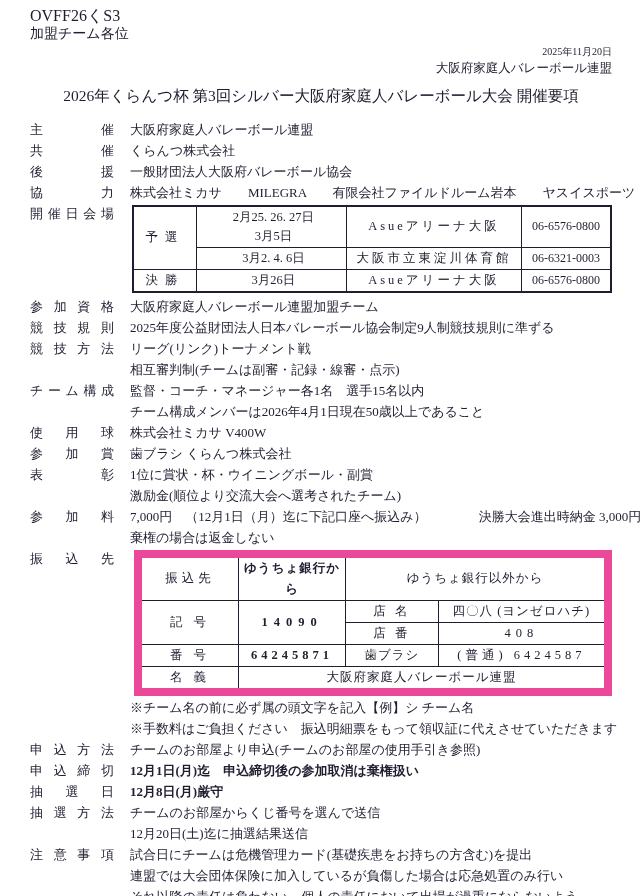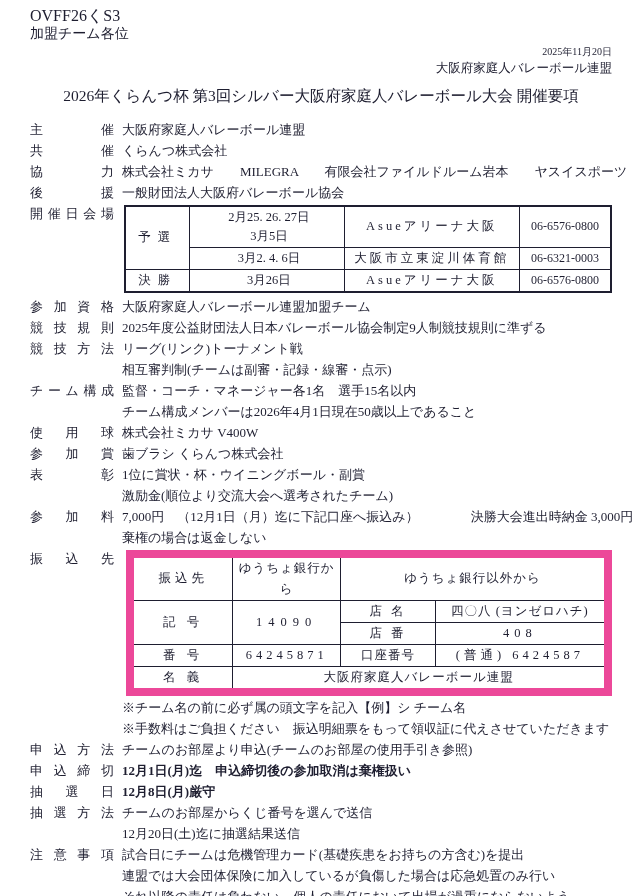--- a/index.html
+++ b/index.html
@@ -22,42 +22,42 @@
   .title { text-align: center; font-size: 15.5px; line-height: 20px; margin: 10px 0 13px; white-space: nowrap; }
 
   
   .row { display: flex; align-items: flex-start; line-height: 21px; }
   .label {
     flex: 0 0 84px;
     text-align: justify;
     text-align-last: justify;
     text-justify: inter-character;
     white-space: nowrap;
-    margin-right: 8px;
+    margin-right: 16px;
   }
   .content { flex: 1; min-width: 0; }
   .content .line { line-height: 21px; white-space: nowrap; }
   .bold { font-weight: bold; }
 
   
   table { border-collapse: collapse; table-layout: fixed; }
   td { border: 1px solid #1e1e30; padding: 0 4px; vertical-align: middle; }
   .schedule-table { border: 2px solid #1e1e30; margin: 2px 0 3px 2px; }
   .schedule-table td { height: 21px; font-size: 12.5px; }
   .schedule-table .c-stage  { width: 66px;  text-align: center; letter-spacing: 7px; }
   .schedule-table .c-date   { width: 158px; text-align: center; padding-left: 8px; }
   .schedule-table .c-venue  { width: 176px; text-align: center; letter-spacing: 3px; white-space: nowrap; }
   .schedule-table .c-phone  { width: 93px;  text-align: center; font-size: 12px; letter-spacing: 0; }
   .schedule-table .two-line span { display: block; line-height: 19px; }
   .schedule-table tr.tall td { height: 41px; }
 
   .bank-table { border: 8px solid #ec4899; margin: 2px 0 1px 4px; }
   .bank-table td { height: 21.5px; font-size: 12.5px; text-align: center; }
   .bank-table .b-c1 { width: 104px; letter-spacing: 4px; }
-  .bank-table .b-c2 { width: 108px; }
+  .bank-table .b-c2 { width: 108px; font-weight: bold; }
   .bank-table .b-c3 { width: 96px;  letter-spacing: 3px; }
   .bank-table .b-c4 { width: 174px; }
   .bank-table .num5 { letter-spacing: 6px; }
   .bank-table .num8 { letter-spacing: 4px; }
   .bank-table .num3 { letter-spacing: 5px; }
   .bank-table .ls1  { letter-spacing: 1px; }
 </style>
 </head>
 <body>
 
@@ -77,30 +77,30 @@
   </div>
 
   <div class="row">
     <span class="label">共　催</span>
     <div class="content">
         <div class="line">くらんつ株式会社</div>
       </div>
   </div>
 
   <div class="row">
+    <span class="label">後　援</span>
+    <div class="content">
+        <div class="line">一般財団法人大阪府バレーボール協会</div>
+      </div>
+  </div>
+
+  <div class="row">
     <span class="label">協　力</span>
     <div class="content">
         <div class="line">株式会社ミカサ　　MILEGRA　　有限会社ファイルドルーム岩本　　ヤスイスポーツ</div>
-      </div>
-  </div>
-
-  <div class="row">
-    <span class="label">後　援</span>
-    <div class="content">
-        <div class="line">一般財団法人大阪府バレーボール協会</div>
       </div>
   </div>
 
   <div class="row">
     <span class="label">開催日会場</span>
     <div class="content">
       <table class="schedule-table">
         <tbody>
             <tr class="tall">
           <td class="c-stage" rowspan="2">予選</td>
@@ -203,21 +203,21 @@
           <td class="b-c3">店 名</td>
           <td class="b-c4 ls1">四〇八 (ヨンゼロハチ)</td>
         </tr>
         <tr>
           <td class="b-c3">店 番</td>
           <td class="b-c4 num3">408</td>
         </tr>
         <tr>
           <td class="b-c1">番 号</td>
           <td class="b-c2 num8">64245871</td>
-          <td class="b-c3 ls1">口座番号</td>
+          <td class="b-c3 ls1">歯ブラシ</td>
           <td class="b-c4 num8">(普通) 6424587</td>
         </tr>
         <tr>
           <td class="b-c1">名 義</td>
           <td colspan="3" class="ls1">大阪府家庭人バレーボール連盟</td>
         </tr>
       </tbody>
         </table>
       <div class="line">※チーム名の前に必ず属の頭文字を記入【例】シ チーム名</div>
       <div class="line">※手数料はご負担ください　振込明細票をもって領収証に代えさせていただきます</div>

